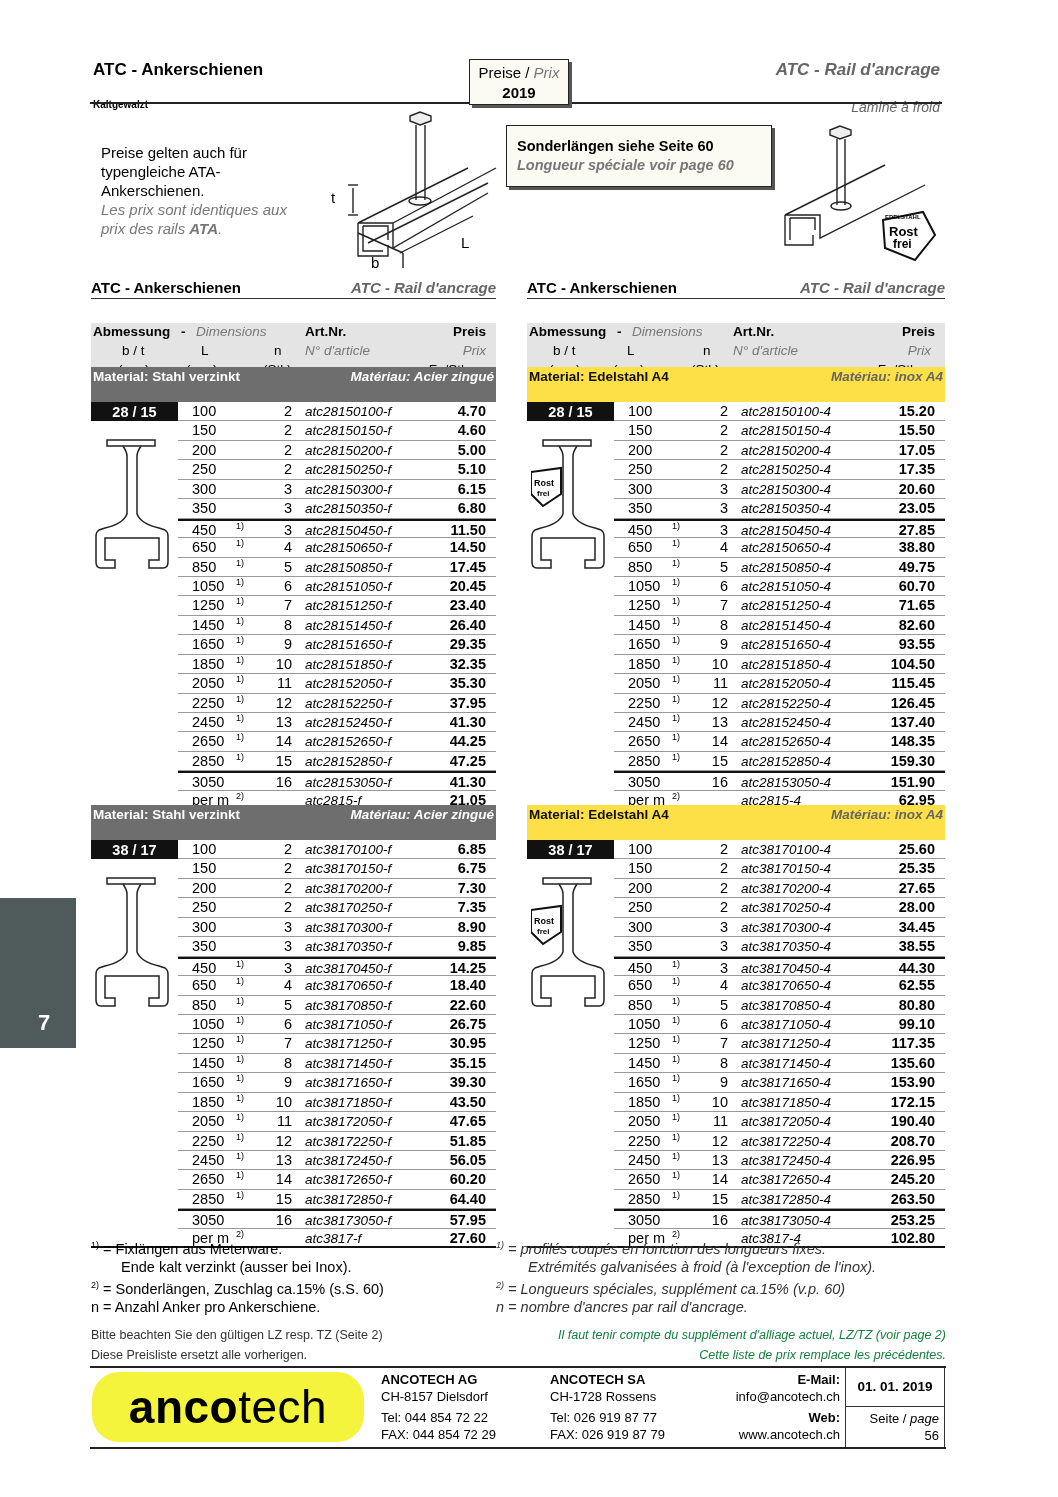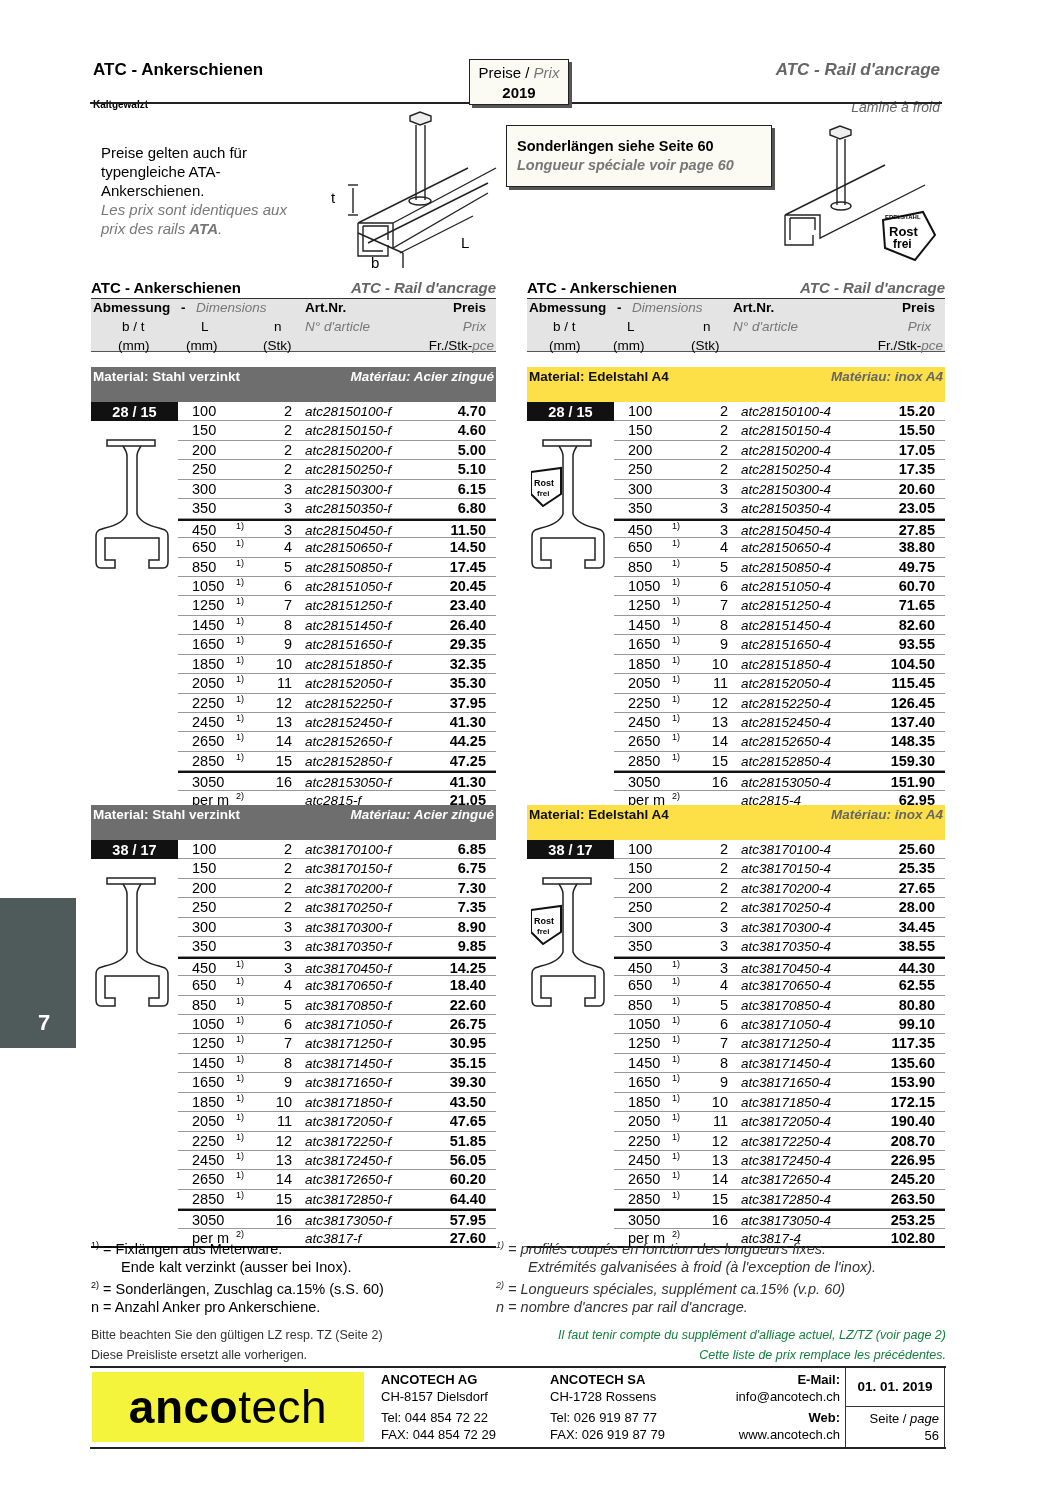--- a/index.html
+++ b/index.html
@@ -17,21 +17,21 @@
   .hdr-rule { left: 90px; width: 852px; top: 102px; height: 2px; background: #222; }
   .price-box { left: 469px; top: 59px; width: 100px; height: 46px; border: 1.5px solid #222; background: #fbfaf3; box-shadow: 3px 3px 0 #555; text-align: center; font-size: 15px; line-height: 20px; padding-top: 3px; }
 
   .intro { left: 101px; top: 126px; font-size: 15px; line-height: 19px; margin-top: 17px; }
   .sonder-box { left: 506px; top: 125px; width: 266px; height: 62px; border: 1.5px solid #222; background: #fbfaf3; box-shadow: 3px 3px 0 #555; padding: 11px 0 0 10px; font-size: 14.5px; line-height: 19px; }
 
   
   .tbl { width: 405px; }
   .tt { height: 20px; border-bottom: 1px solid #333; display: flex; justify-content: space-between; font-size: 15px; font-weight: bold; }
   .tt .fr { font-style: italic; color: #666; }
-  .thead { background: #e4e4e4; height: 53px; font-size: 13.5px; position: relative; border-bottom: 1px solid #555; }
+  .thead { background: #e4e4e4; height: 53px; font-size: 13.5px; position: relative; border-bottom: 1px solid #555; margin-top: 24px; }
   .thead span { position: absolute; }
   .mat { height: 35px; display: flex; justify-content: space-between; font-size: 13.5px; font-weight: bold; padding: 0 2px; line-height: 19px; margin-top: 10px; }
   .mat.zinc { background: #6e6e6e; color: #fff; }
   .mat.inox { background: #fde047; color: #111; }
   .mat.inox .fr { color: #666; }
   .mat .fr { font-style: italic; }
   .rows { position: relative; }
   .row { position: relative; height: 19.45px; line-height: 19px; font-size: 14.5px; margin-left: 87px; border-bottom: 1px solid #999; }
   .row.thick { border-top: 2px solid #111; }
   .row.last { border-bottom: 2px solid #111; margin-left: 0; padding-left: 87px; }
@@ -48,21 +48,21 @@
   .sizebadge { position: absolute; left: 0; top: 0; width: 87px; height: 19px; background: #111; color: #fff; font-weight: bold; font-size: 14.5px; text-align: center; line-height: 20px; }
   .profile { position: absolute; left: 4px; top: 30px; }
 
   
   .notes { font-size: 14.5px; line-height: 18px; }
   .notes sup { font-size: 9px; }
   .small { font-size: 12.5px; color: #333; }
 
   
   .foot-rule { left: 90px; width: 856px; height: 2px; background: #222; }
-  .logo { left: 92px; top: 1372px; width: 272px; height: 70px; background: #f4f43c; font-size: 46px; line-height: 70px; text-align: center; letter-spacing: 0.5px; }
+  .logo { left: 92px; top: 1372px; width: 272px; height: 70px; background: #f4f43c; font-size: 46px; line-height: 70px; text-align: center; letter-spacing: 0.5px; border-radius: 27px; }
   .addr { font-size: 13px; line-height: 17px; }
   .datebox { left: 845px; top: 1368px; width: 100px; height: 79px; border-left: 1px solid #333; border-right: 1px solid #333; }
 
   .chapter-tab { left: 0; top: 898px; width: 76px; height: 150px; background: #4f5b5b; }
   .chapter-tab span { position: absolute; left: 38px; bottom: 12px; color: #fff; font-size: 22px; font-weight: bold; }
 </style>
 </head>
 <body>
 
 <div class="abs hdr-title">ATC - Ankerschienen</div>

